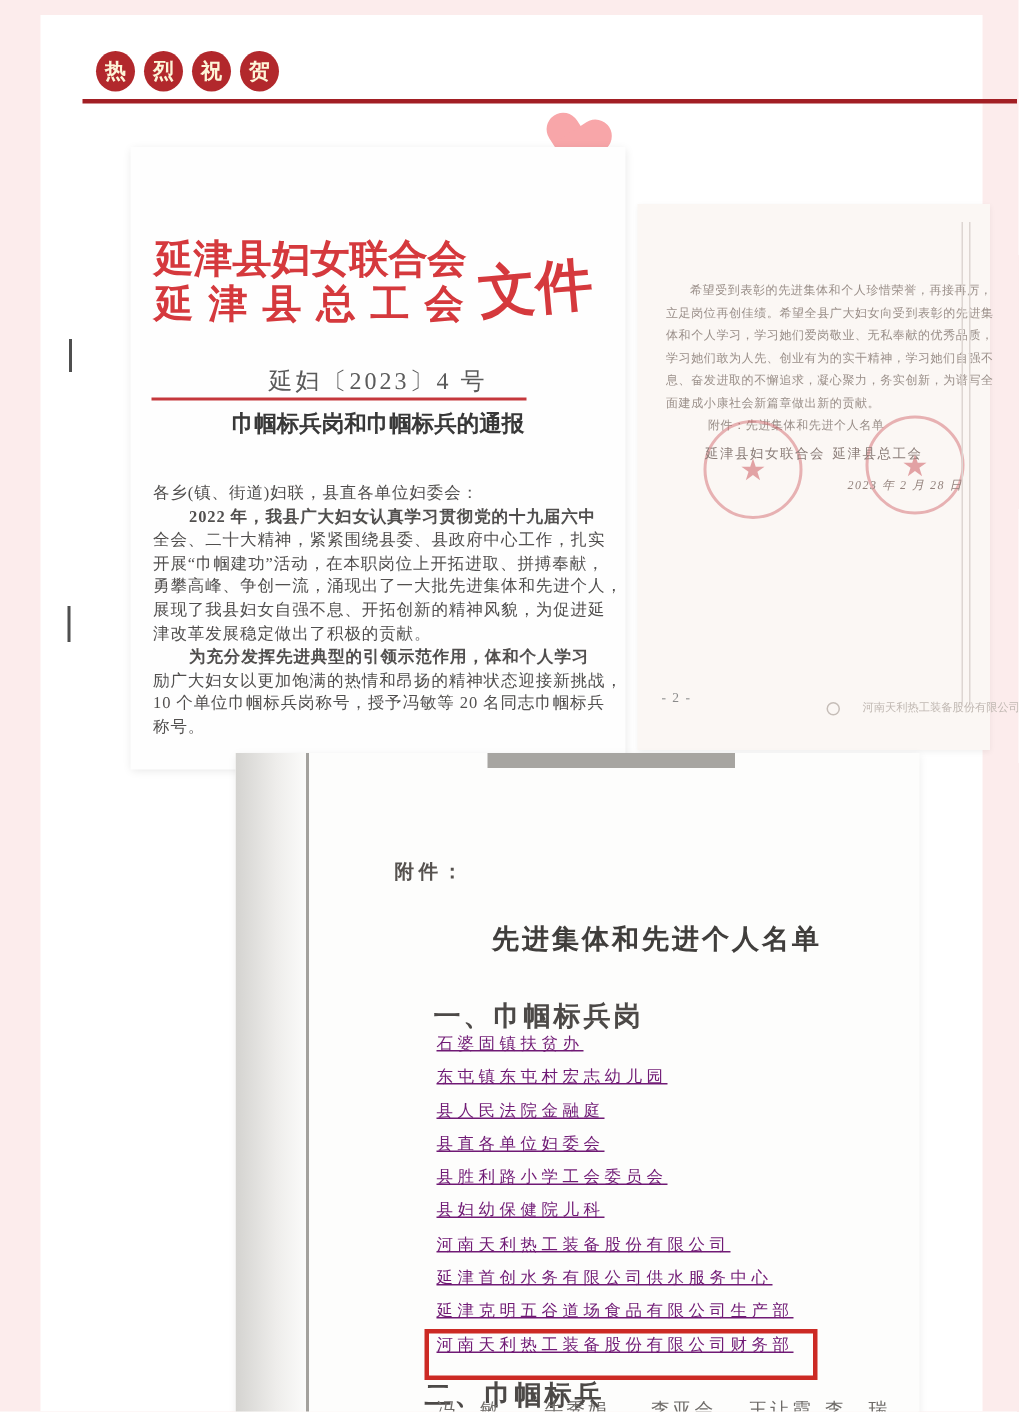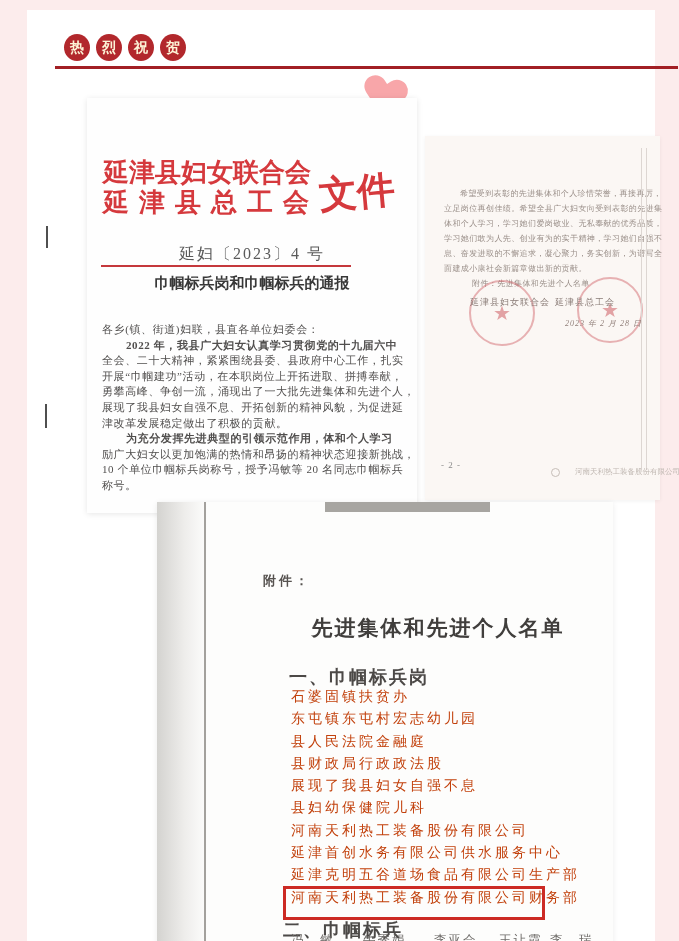--- a/index.html
+++ b/index.html
@@ -68,24 +68,24 @@
   
   .doc2{
     position:absolute;left:130px;top:492px;width:456px;height:449px;background:#fdfdfc;
     box-shadow:0 1px 6px rgba(0,0,0,.08);overflow:hidden;
   }
   .d2-strip{position:absolute;left:0;top:0;width:50px;height:100%;
     background:linear-gradient(to right,#d4d3d0,#eeedeb 55%,rgba(255,255,255,0));}
   .d2-edge{position:absolute;left:47px;top:0;width:2px;height:100%;background:#a3a19d;}
   .d2-topband{position:absolute;left:168px;top:0;width:165px;height:10px;background:#a7a5a1;}
   .d2-attach{position:absolute;left:106px;top:70px;font-size:13px;font-weight:600;color:#56524f;letter-spacing:3px;}
-  .d2-title{position:absolute;left:151px;top:112px;width:260px;text-align:center;font-size:21px;font-weight:bold;color:#403e3c;letter-spacing:2px;}
+  .d2-title{position:absolute;left:151px;top:112px;width:260px;text-align:center;font-size:18px;font-weight:bold;color:#403e3c;letter-spacing:2px;}
   .d2-h{position:absolute;left:132px;font-size:18px;font-weight:bold;color:#4c4947;letter-spacing:2px;}
   .d2-list{position:absolute;left:134px;top:186px;}
-  .d2-item{font-size:14px;color:#c2410c;letter-spacing:3px;height:22.3px;white-space:nowrap;}
+  .d2-item{font-size:11px;color:#701a75;letter-spacing:3px;height:22.3px;white-space:nowrap;text-decoration:underline;}
   .hl-box{position:absolute;left:126px;top:384px;width:256px;height:28px;border:3px solid #cc2a24;}
   .d2-name{position:absolute;top:430px;font-size:12.5px;color:#6e6b68;letter-spacing:2px;white-space:nowrap;}
 </style>
 </head>
 <body>
 
 <div class="card">
 
   <div class="badges">
     <div class="badge">热</div>
@@ -162,22 +162,22 @@
     <div class="d2-edge"></div>
     <div class="d2-topband"></div>
     <div class="d2-attach">附件：</div>
     <div class="d2-title">先进集体和先进个人名单</div>
     <div class="d2-h" style="top:163px;">一、巾帼标兵岗</div>
     <div class="hl-box"></div>
     <div class="d2-list">
       <div class="d2-item">石婆固镇扶贫办</div>
       <div class="d2-item">东屯镇东屯村宏志幼儿园</div>
       <div class="d2-item">县人民法院金融庭</div>
-      <div class="d2-item">县财政局行政政法股</div>
-      <div class="d2-item">展现了我县妇女自强不息</div>
+      <div class="d2-item">县直各单位妇委会</div>
+      <div class="d2-item">县胜利路小学工会委员会</div>
       <div class="d2-item">县妇幼保健院儿科</div>
       <div class="d2-item">河南天利热工装备股份有限公司</div>
       <div class="d2-item">延津首创水务有限公司供水服务中心</div>
       <div class="d2-item">延津克明五谷道场食品有限公司生产部</div>
       <div class="d2-item">河南天利热工装备股份有限公司财务部</div>
     </div>
     <div class="d2-h" style="top:416px;left:126px;">二、巾帼标兵</div>
     <div class="d2-name" style="left:134px;">冯　敏</div>
     <div class="d2-name" style="left:206px;">牛秀娟</div>
     <div class="d2-name" style="left:277px;">李亚会</div>

